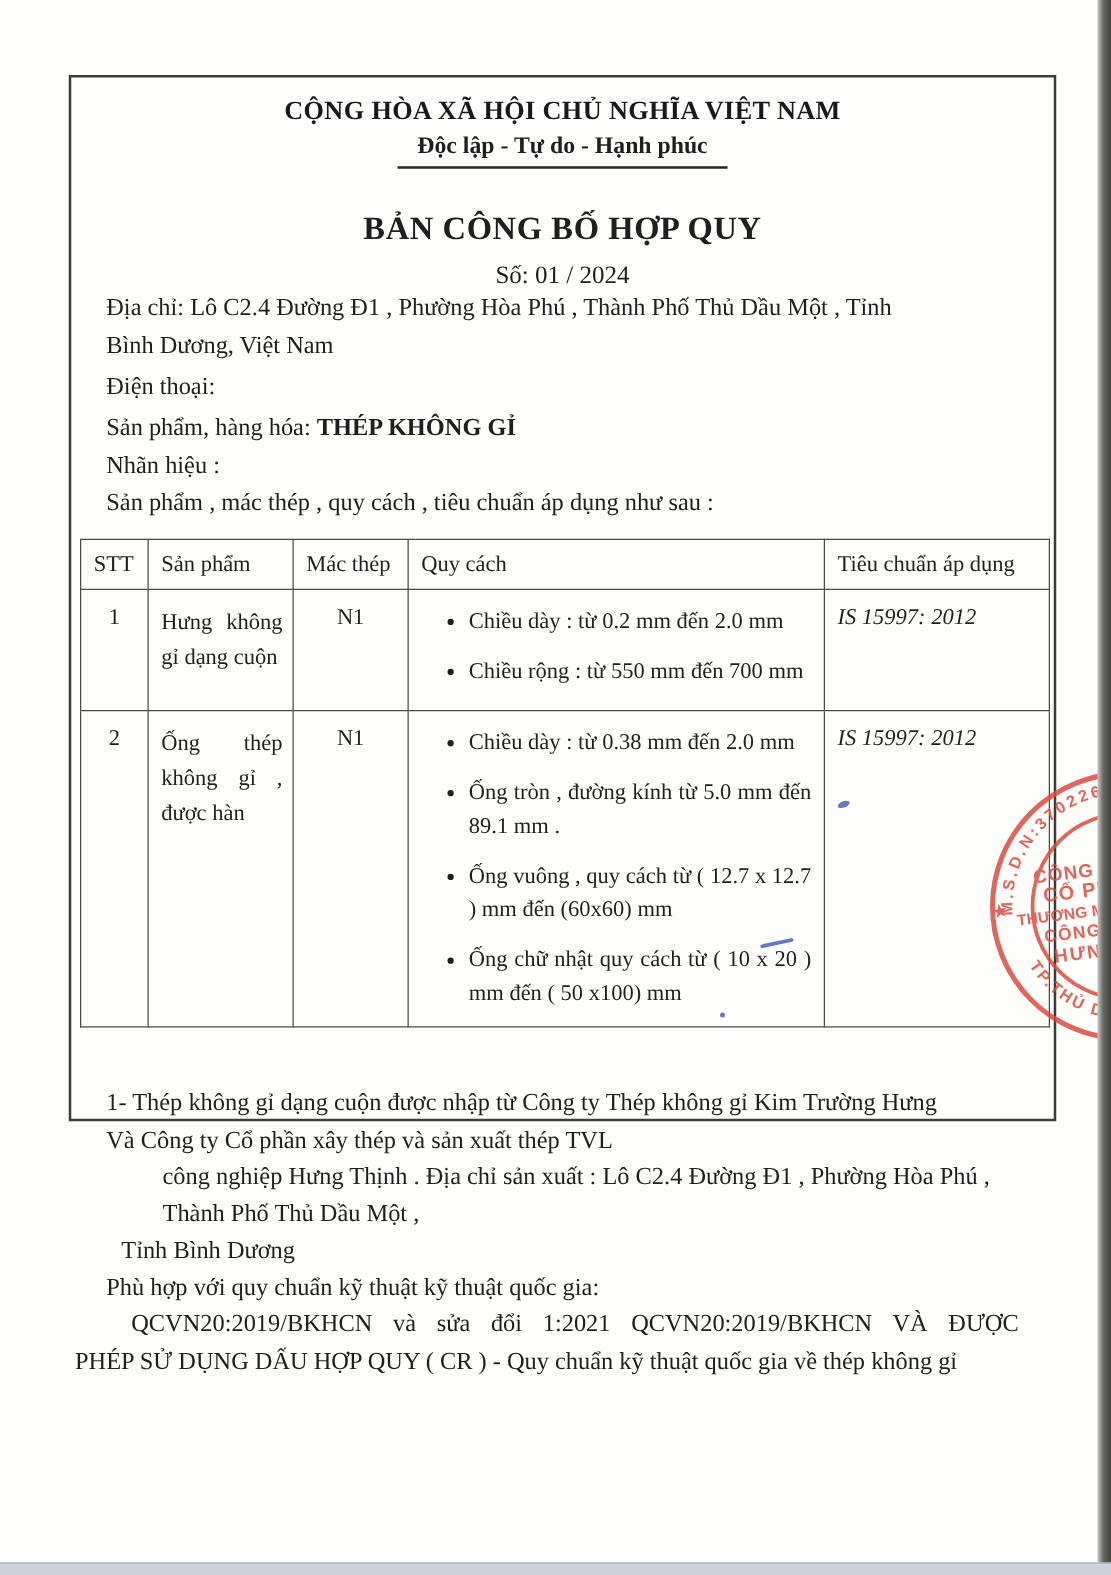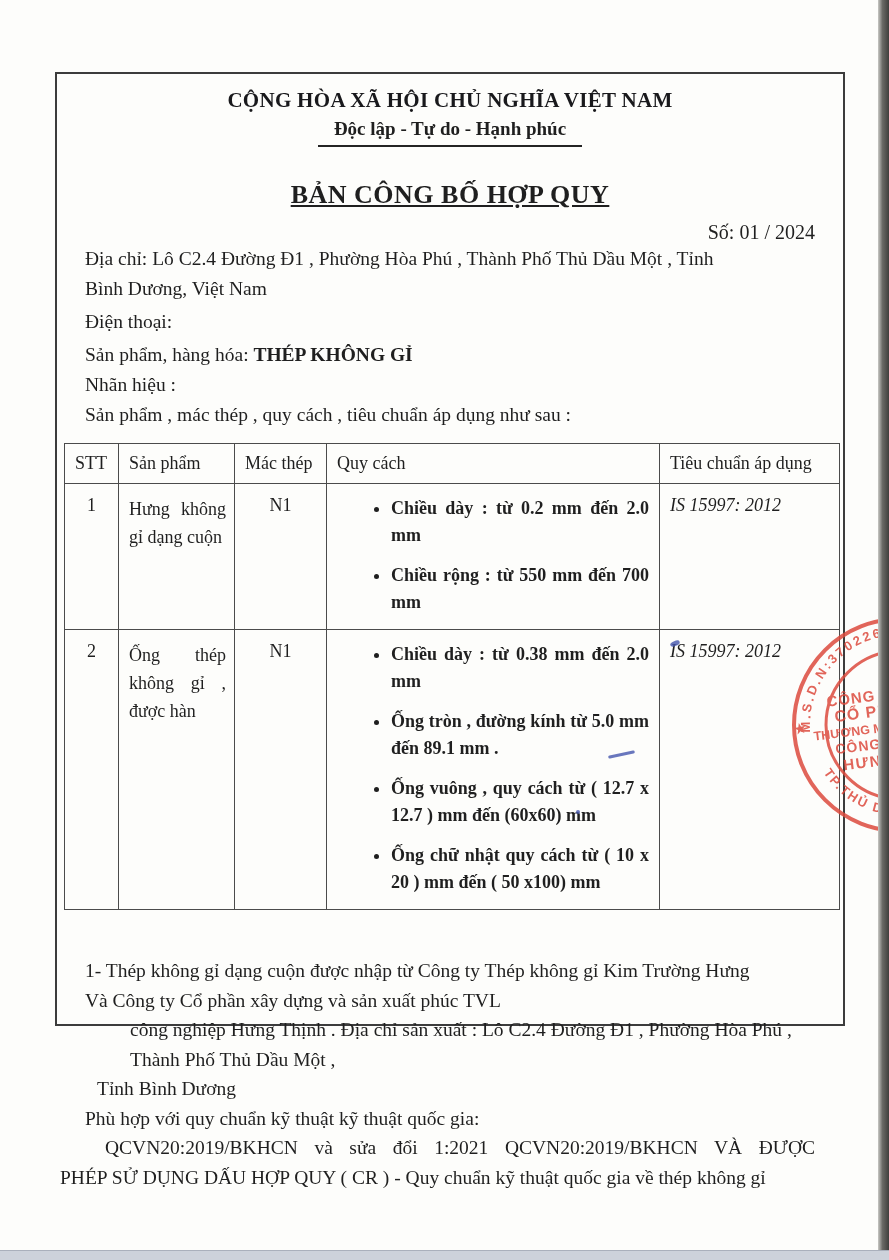--- a/index.html
+++ b/index.html
@@ -8,47 +8,47 @@
     background:#fdfdfb;
     font-family:"Liberation Serif","DejaVu Serif",serif;
     color:#1f1f1f;
   }
   
   .edge-right{position:absolute;top:0;right:0;width:11px;height:1260px;
     background:linear-gradient(to right,#c9c9c5 0%,#6a6a66 40%,#3f3f3c 100%);}
   .edge-bottom{position:absolute;left:0;bottom:0;width:889px;height:9px;
     background:#cdd2db;border-top:1px solid #aab0bc;}
   
-  .frame{position:absolute;left:55px;top:72px;width:790px;height:954px;
+  .frame{position:absolute;left:55px;top:60px;width:790px;height:837px;
     border:2px solid #3c3c3c;box-sizing:border-box;background:transparent;}
   .frame-inner{padding:14px 28px 0 28px;}
 
   .national-title{text-align:center;font-weight:bold;font-size:21px;letter-spacing:.3px;color:#19191c;}
   .motto{text-align:center;margin-top:5px;}
   .motto span{display:inline-block;font-weight:bold;font-size:19px;
     border-bottom:2.5px solid #242424;padding:0 16px 5px 16px;}
-  .doc-title{text-align:center;font-weight:bold;font-size:26px;margin-top:33px;letter-spacing:.5px;text-decoration:underline;}
-  .doc-number{text-align:right;font-size:20px;margin-top:11px;}
+  .doc-title{text-align:center;font-weight:bold;font-size:26px;margin-top:33px;letter-spacing:.5px;}
+  .doc-number{text-align:center;font-size:20px;margin-top:11px;}
 
   .para{font-size:19.5px;line-height:30px;}
   .p-org{margin-top:13px;}
   .p-gap{margin-top:3px;}
 
   table.spec{border-collapse:collapse;margin-top:13px;margin-left:-21px;width:775px;
     font-size:18px;table-layout:fixed;}
   table.spec th,table.spec td{border:1.5px solid #4b4b4b;vertical-align:top;font-weight:normal;}
   table.spec th{text-align:left;padding:9px 6px 9px 10px;}
   th.c-stt,td.c-stt{text-align:center;}
   td.c-stt{padding-top:11px;}
   td.c-sp{padding:11px 8px 0 10px;text-align:justify;line-height:28px;}
   th.c-mt{padding-left:12px;}
   td.c-mt{text-align:center;padding-top:11px;}
   td.c-qc{padding:0 8px 0 0;}
   td.c-qc ul{margin:0;padding-left:48px;}
-  td.c-qc li{margin:11px 0 13px 16px;text-align:justify;line-height:27px;padding-right:2px;font-weight:bold;}
+  td.c-qc li{margin:11px 0 13px 0;text-align:justify;line-height:27px;padding-right:2px;}
   td.c-tc{padding:11px 4px 0 10px;font-style:italic;}
   tr.r1{height:97px;}
   tr.r2{height:230px;}
 
   .notes{margin-top:46px;font-size:19.5px;line-height:29.5px;}
   .nl{margin:0;}
   .nl.ind{margin-left:45px;}
   .nl.ind-s{margin-left:12px;}
   .nl.jst{text-align:justify;text-align-last:justify;padding-left:20px;word-spacing:6px;}
   .nl.out{margin-left:-25px;}
@@ -126,21 +126,21 @@
               <li>Ống chữ nhật quy cách từ ( 10 x 20 ) mm đến ( 50 x100) mm</li>
             </ul>
           </td>
           <td class="c-tc">IS 15997: 2012</td>
         </tr>
       </tbody>
     </table>
 
     <div class="notes">
       <div class="nl">1- Thép không gỉ dạng cuộn được nhập từ Công ty Thép không gỉ Kim Trường Hưng</div>
-      <div class="nl">Và Công ty Cổ phần xây dựng và sản xuất phúc TVL</div>
+      <div class="nl">Và Công ty Cổ phần xây thép và sản xuất thép TVL</div>
       <div class="nl ind">công nghiệp Hưng Thịnh . Địa chỉ sản xuất : Lô C2.4 Đường Đ1 , Phường Hòa Phú ,</div>
       <div class="nl ind">Thành Phố Thủ Dầu Một ,</div>
       <div class="nl ind-s">Tỉnh Bình Dương</div>
       <div class="nl">Phù hợp với quy chuẩn kỹ thuật kỹ thuật quốc gia:</div>
       <div class="nl jst">QCVN20:2019/BKHCN và sửa đổi 1:2021 QCVN20:2019/BKHCN VÀ ĐƯỢC</div>
       <div class="nl out">PHÉP SỬ DỤNG DẤU HỢP QUY ( CR ) -  Quy chuẩn kỹ thuật quốc gia về thép không gỉ</div>
     </div>
 
   </div>
 </div>

